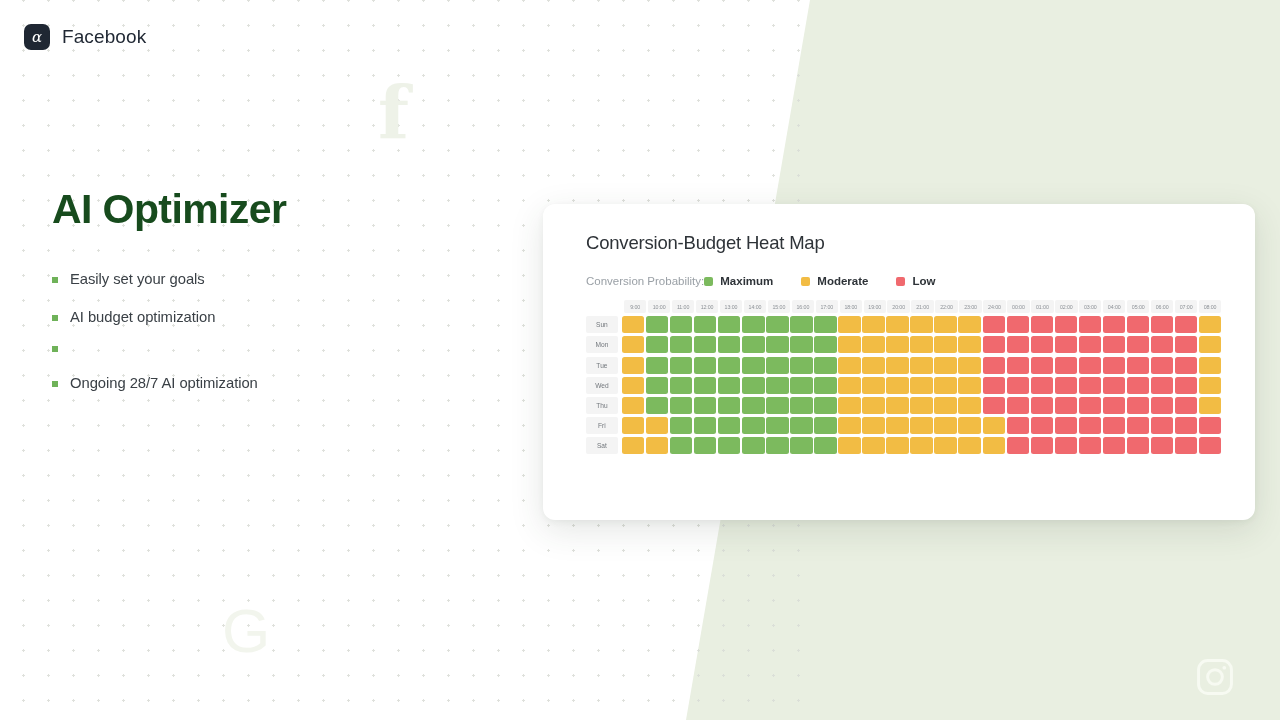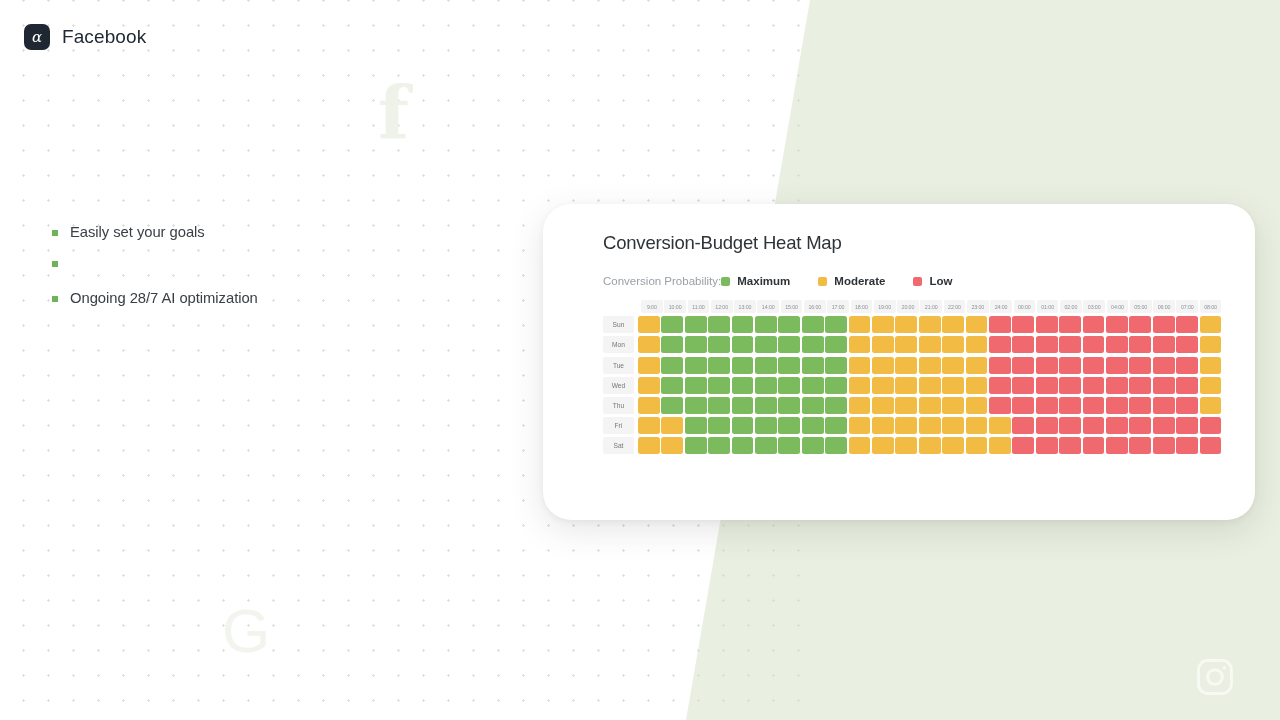--- a/index.html
+++ b/index.html
@@ -90,24 +90,24 @@
   }
   .bullet-marker {
     width: 6px; height: 6px; background: #6fb259;
     flex: none; transform: translateY(-1px);
   }
 
   
   #heatmap-card {
     position: absolute; left: 543px; top: 204px;
     width: 712px; height: 316px;
-    background: #ffffff; border-radius: 28px;
+    background: #ffffff; border-radius: 12px;
     box-shadow: 0 10px 34px rgba(50,60,45,.13), 0 2px 6px rgba(50,60,45,.06);
     z-index: 5;
-    padding: 28px 32px 0 60px;
+    padding: 28px 32px 0 43px;
   }
   #card-title {
     font-size: 18.5px; color: #2e3338; letter-spacing: -.2px;
   }
   #legend {
     margin-top: 21px;
     display: flex; align-items: center; gap: 0;
     font-size: 11.5px;
   }
   #legend-label { color: #9aa0a6; }
@@ -158,24 +158,29 @@
     <circle cx="17.3" cy="6.7" r="1.05" fill="#f7faf2" stroke="none"></circle>
   </svg>
 </div>
 
 <div id="brand">
   <div id="brand-mark">α</div>
   <div id="brand-name">Facebook</div>
 </div>
 
 <div id="left-content">
+  <h1 id="headline">AI Optimizer</h1>
   <ul id="feature-list">
       <li>
         <span class="bullet-marker"></span>
         <span>Easily set your goals</span>
+      </li>
+      <li>
+        <span class="bullet-marker"></span>
+        <span>AI budget optimization</span>
       </li>
       <li>
         <span class="bullet-marker"></span>
       </li>
       <li>
         <span class="bullet-marker"></span>
         <span>Ongoing 28/7 AI optimization</span>
       </li>
     </ul>
 </div>

